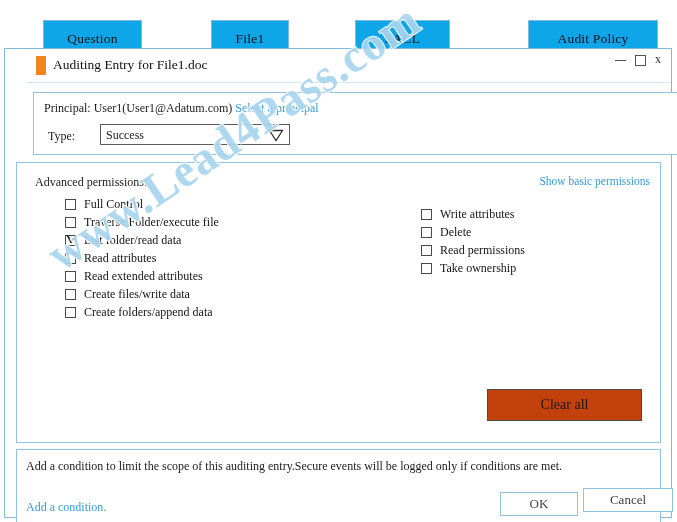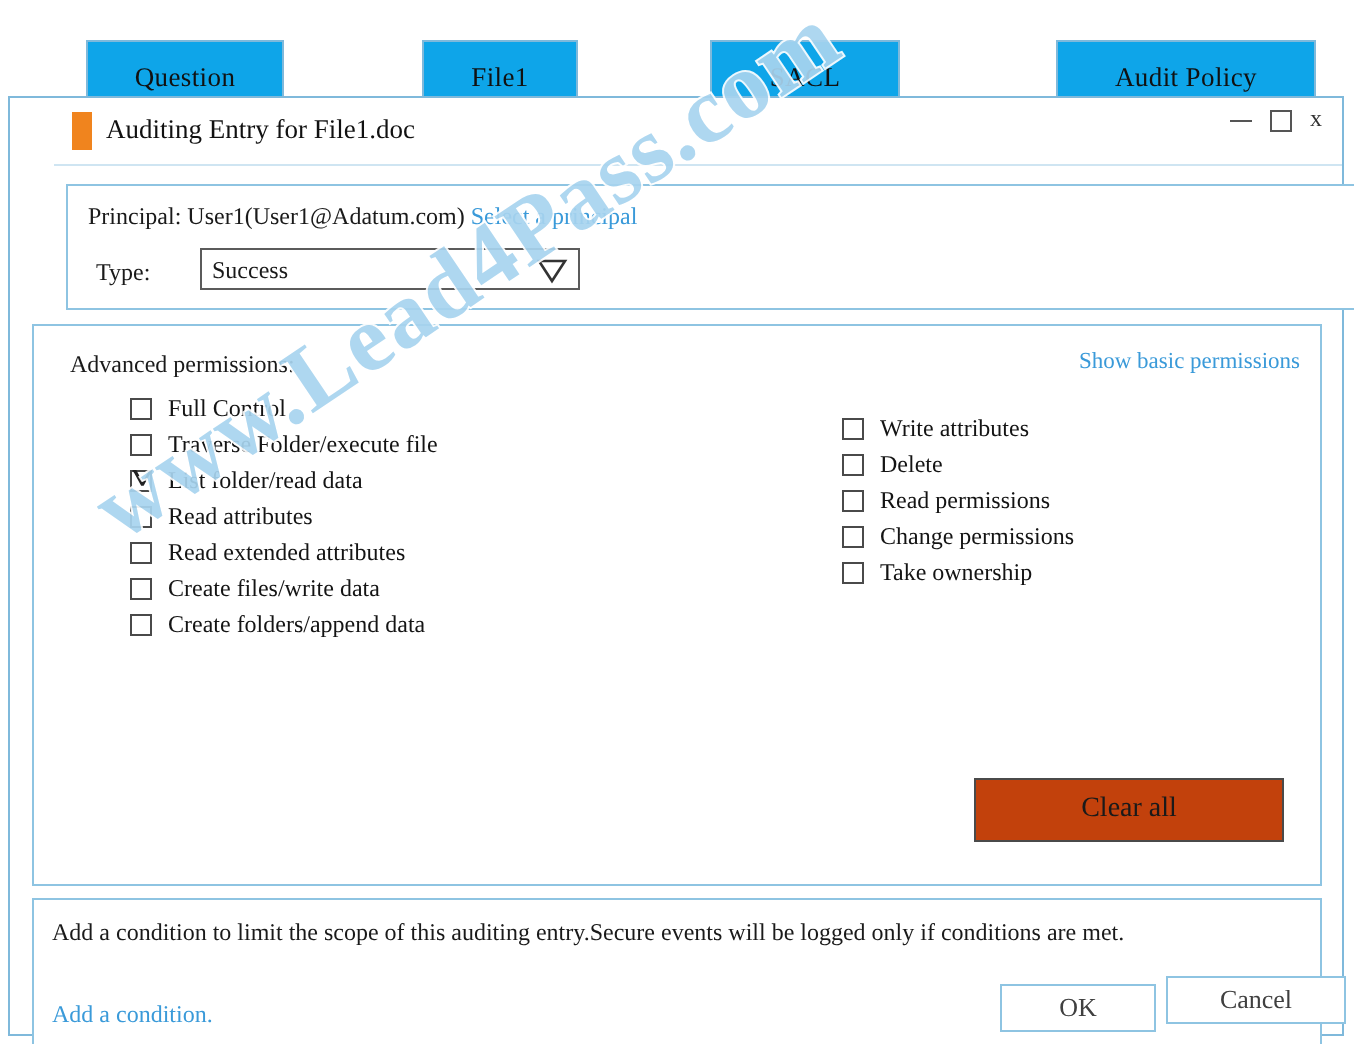--- a/index.html
+++ b/index.html
@@ -356,24 +356,20 @@
       <div class="perm-row">
           <span class="cb"></span>
           <span class="perm-label">Delete</span>
         </div>
       <div class="perm-row">
           <span class="cb"></span>
           <span class="perm-label">Read permissions</span>
         </div>
       <div class="perm-row">
           <span class="cb"></span>
-          <span class="perm-label">Change permissions</span>
-        </div>
-      <div class="perm-row">
-          <span class="cb"></span>
           <span class="perm-label">Take ownership</span>
         </div>
     </div>
 
     <div class="clear-all">Clear all</div>
   </div>
 
   <div class="panel" id="panel-condition">
     <div class="cond-text">Add a condition to limit the scope of this auditing entry.Secure events will be logged only if conditions are met.</div>
     <div class="cond-link link">Add a condition.</div>

